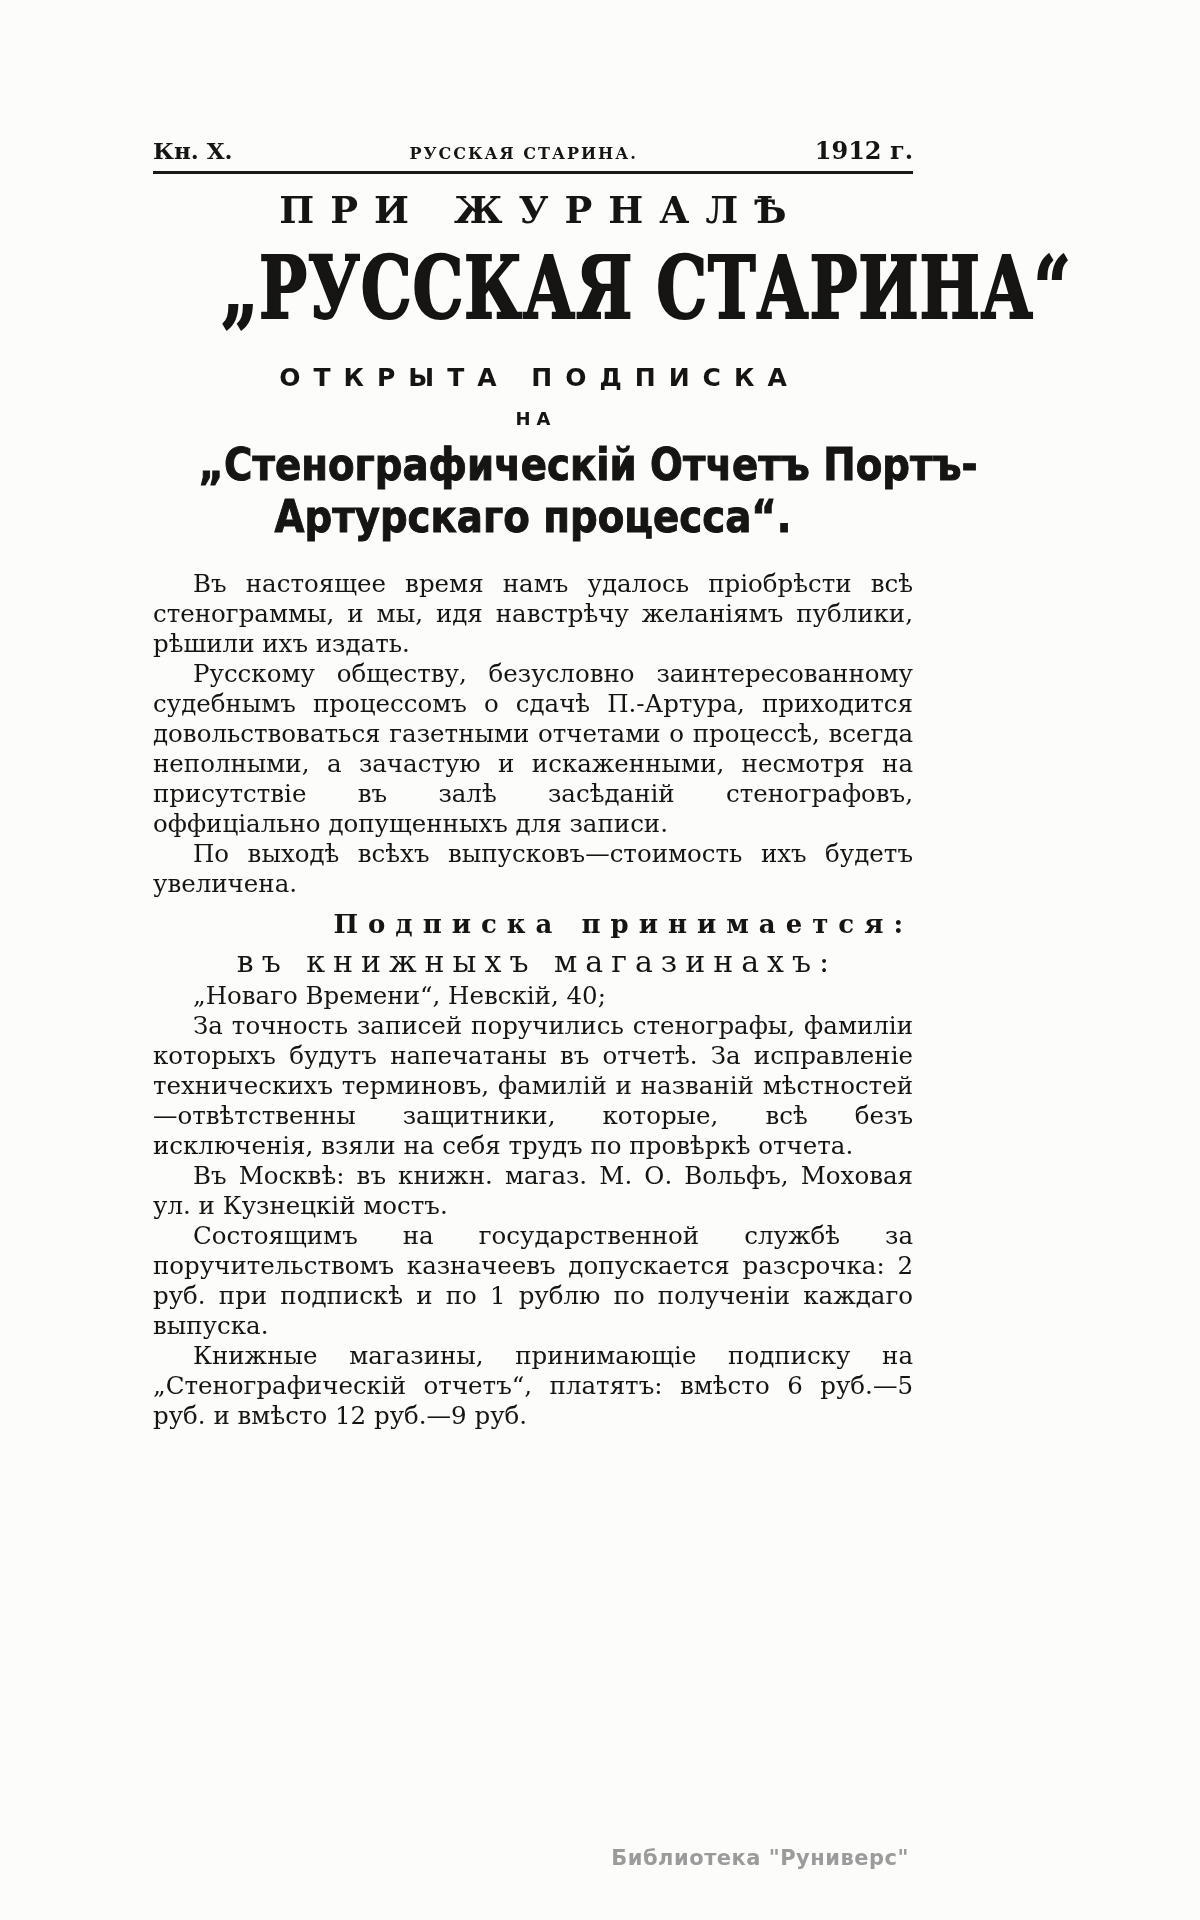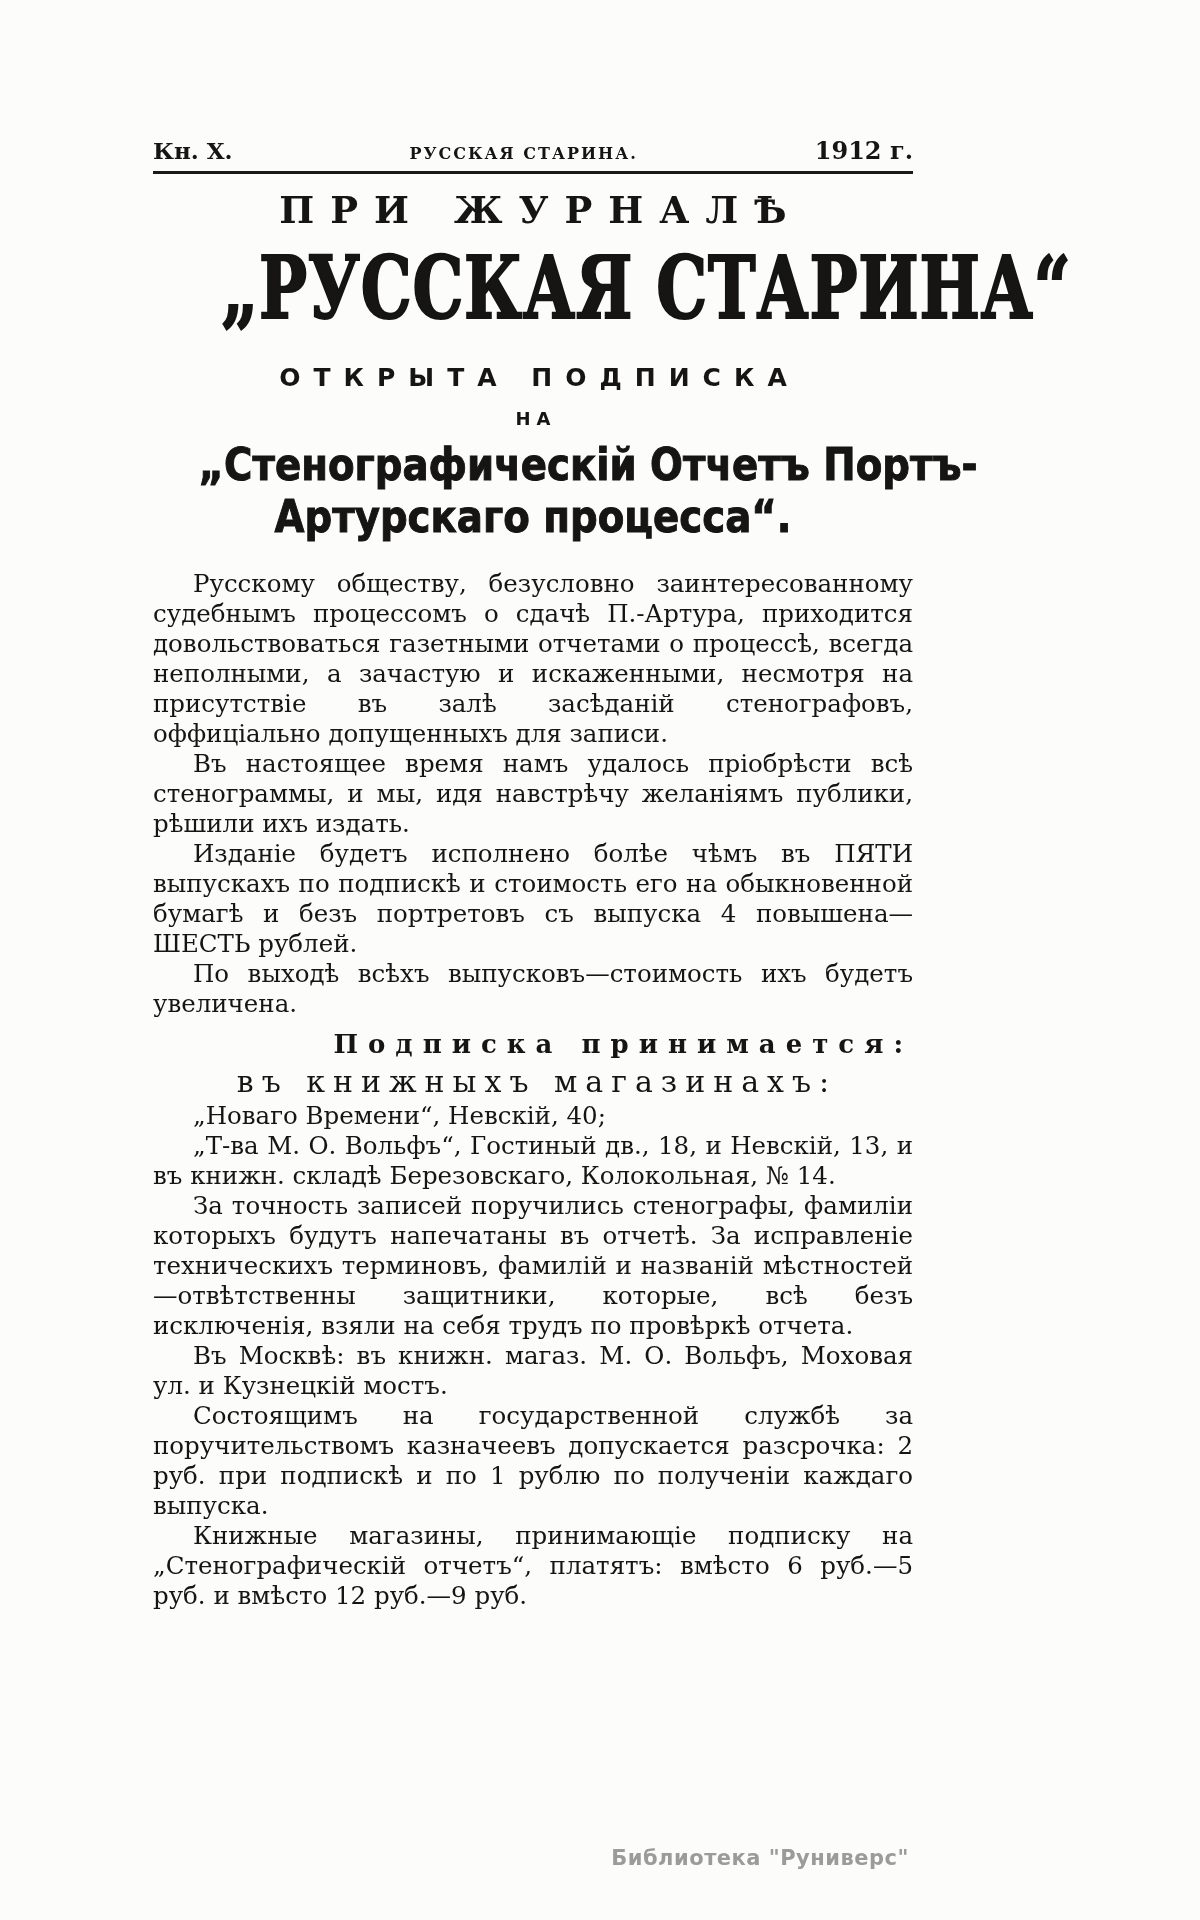--- a/index.html
+++ b/index.html
@@ -114,32 +114,30 @@
   <div class="subscription-open">ОТКРЫТА ПОДПИСКА</div>
 
   <div class="na">НА</div>
 
   <div class="report-title">
     <div>„Стенографическій Отчетъ Портъ-</div>
     <div>Артурскаго процесса“.</div>
   </div>
 
   <div class="body-text">
+    <p>Въ настоящее время намъ удалось пріобрѣсти всѣ стенограммы, и мы, идя навстрѣчу желаніямъ публики, рѣшили ихъ издать.</p>
     <p>Русскому обществу, безусловно заинтересованному судебнымъ процессомъ о сдачѣ П.-Артура, приходится довольствоваться газетными отчетами о процессѣ, всегда неполными, а зачастую и искаженными, несмотря на присутствіе въ залѣ засѣданій стенографовъ, оффиціально допущенныхъ для записи.</p>
-    <p>Въ настоящее время намъ удалось пріобрѣсти всѣ стенограммы, и мы, идя навстрѣчу желаніямъ публики, рѣшили ихъ издать.</p>
-    <p>Изданіе будетъ исполнено болѣе чѣмъ въ ПЯТИ выпускахъ по подпискѣ и стоимость его на обыкновенной бумагѣ и безъ портретовъ съ выпуска 4 повышена—ШЕСТЬ рублей.</p>
     <p>По выходѣ всѣхъ выпусковъ—стоимость ихъ будетъ увеличена.</p>
 
     <div class="subhead">Подписка принимается:</div>
 
 
     <div class="subhead2">въ книжныхъ магазинахъ:</div>
 
     <p>„Новаго Времени“, Невскій, 40;</p>
-    <p>„Т-ва М. О. Вольфъ“, Гостиный дв., 18, и Невскій, 13, и въ книжн. складѣ Березовскаго, Колокольная, № 14.</p>
     <p>За точность записей поручились стенографы, фамиліи которыхъ будутъ напечатаны въ отчетѣ. За исправленіе техническихъ терминовъ, фамилій и названій мѣстностей—отвѣтственны защитники, которые, всѣ безъ исключенія, взяли на себя трудъ по провѣркѣ отчета.</p>
 
     <p>Въ Москвѣ: въ книжн. магаз. М. О. Вольфъ, Моховая ул. и Кузнецкій мостъ.</p>
     <p>Состоящимъ на государственной службѣ за поручительствомъ казначеевъ допускается разсрочка: 2 руб. при подпискѣ и по 1 рублю по полученіи каждаго выпуска.</p>
     <p>Книжные магазины, принимающіе подписку на „Стенографическій отчетъ“, платятъ: вмѣсто 6 руб.—5 руб. и вмѣсто 12 руб.—9 руб.</p>
   </div>
 
   <div class="watermark">Библиотека "Руниверс"</div>
 
 </div>

